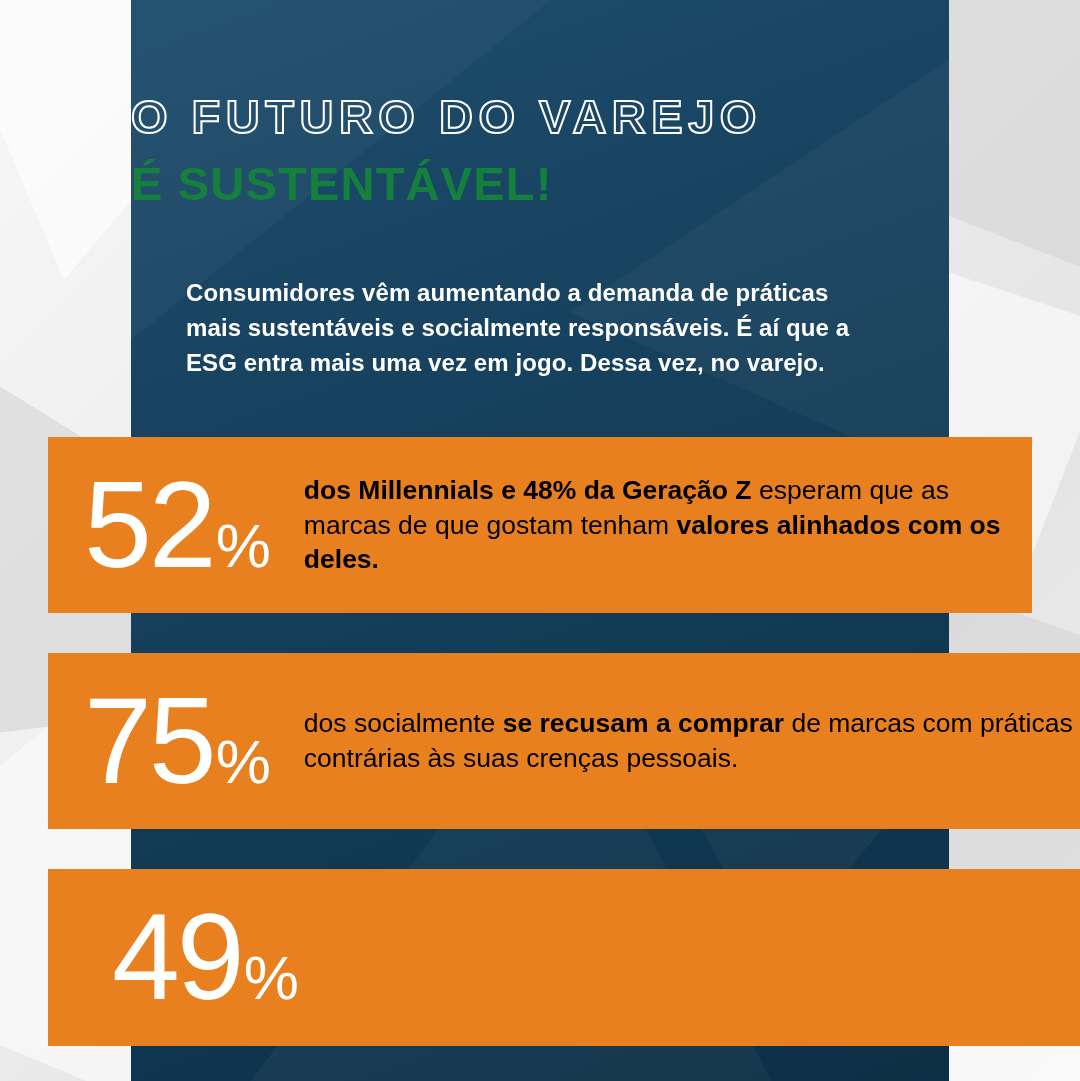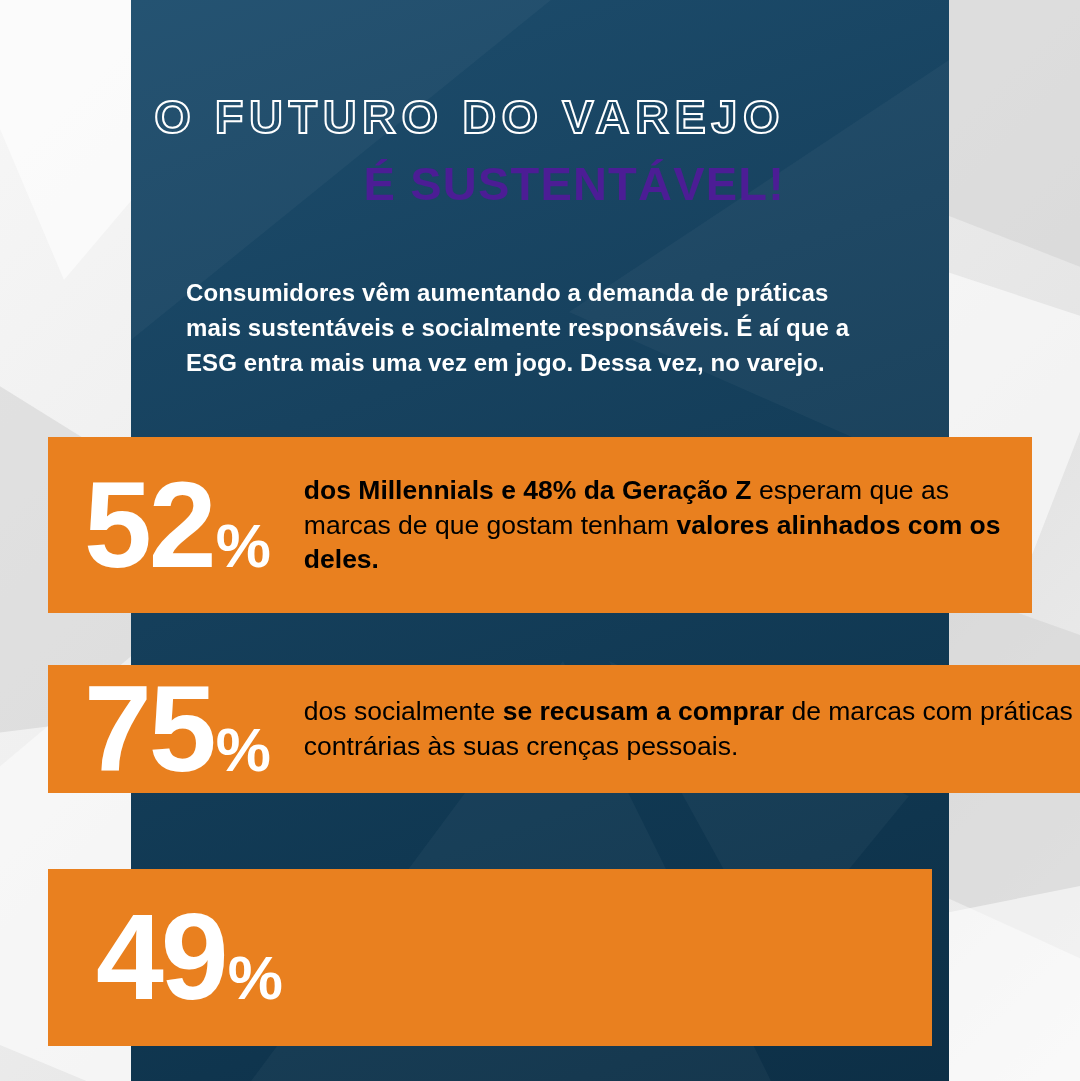--- a/index.html
+++ b/index.html
@@ -55,41 +55,40 @@
   .f2 { right: 0; top: 60px; width: 380px; height: 420px; clip-path: polygon(100% 0, 100% 100%, 0 60%); }
   .f3 { left: 120px; bottom: 0; width: 520px; height: 420px; clip-path: polygon(0 100%, 60% 0, 100% 100%); }
   .f4 { right: 40px; bottom: 120px; width: 300px; height: 300px; clip-path: polygon(0 0, 100% 45%, 55% 100%); }
 
   
   #header {
     position: absolute;
     left: 131px;
     top: 92px;
     width: 654px;
-    text-align: right;
+    text-align: left;
   }
   #title-outline {
     font-size: 47px;
     font-weight: 700;
     letter-spacing: 5.5px;
     color: transparent;
     -webkit-text-stroke: 2px #ffffff;
     text-stroke: 2px #ffffff;
     line-height: 1.05;
     margin: 0;
     font-family: "Liberation Sans", sans-serif;
   }
   #title-solid {
     font-size: 47px;
     font-weight: 700;
     letter-spacing: 1.2px;
-    color: #4c1d95;
+    color: #15803d;
     line-height: 1.05;
     margin: 18px 0 0 0;
-    padding-left: 46px;
   }
 
   #intro {
     position: absolute;
     left: 186px;
     top: 252px;
     width: 700px;
     color: #ffffff;
     font-size: 24px;
     font-weight: 700;
@@ -99,26 +98,26 @@
 
   
   .stat-bar {
     position: absolute;
     background: #e9801f;
     display: flex;
     align-items: center;
     box-sizing: border-box;
   }
   #stat-1 { left: 48px; top: 437px; width: 984px; height: 176px; padding-left: 36px; }
-  #stat-2 { left: 48px; top: 653px; width: 1032px; height: 128px; padding-left: 36px; margin-top: 12px; }
-  #stat-3 { left: 48px; top: 869px; width: 884px; height: 177px; padding-left: 48px; gap: 20px; }
+  #stat-2 { left: 48px; top: 653px; width: 1032px; height: 176px; padding-left: 36px; }
+  #stat-3 { left: 48px; top: 869px; width: 1032px; height: 177px; padding-left: 64px; gap: 20px; }
 
   .stat-number {
     color: #ffffff;
-    font-weight: 700;
+    font-weight: 400;
     line-height: 0.92;
     display: flex;
     align-items: baseline;
     flex: 0 0 auto;
     white-space: nowrap;
   }
   .stat-number .big {
     font-size: 118px;
     letter-spacing: -3px;
   }

